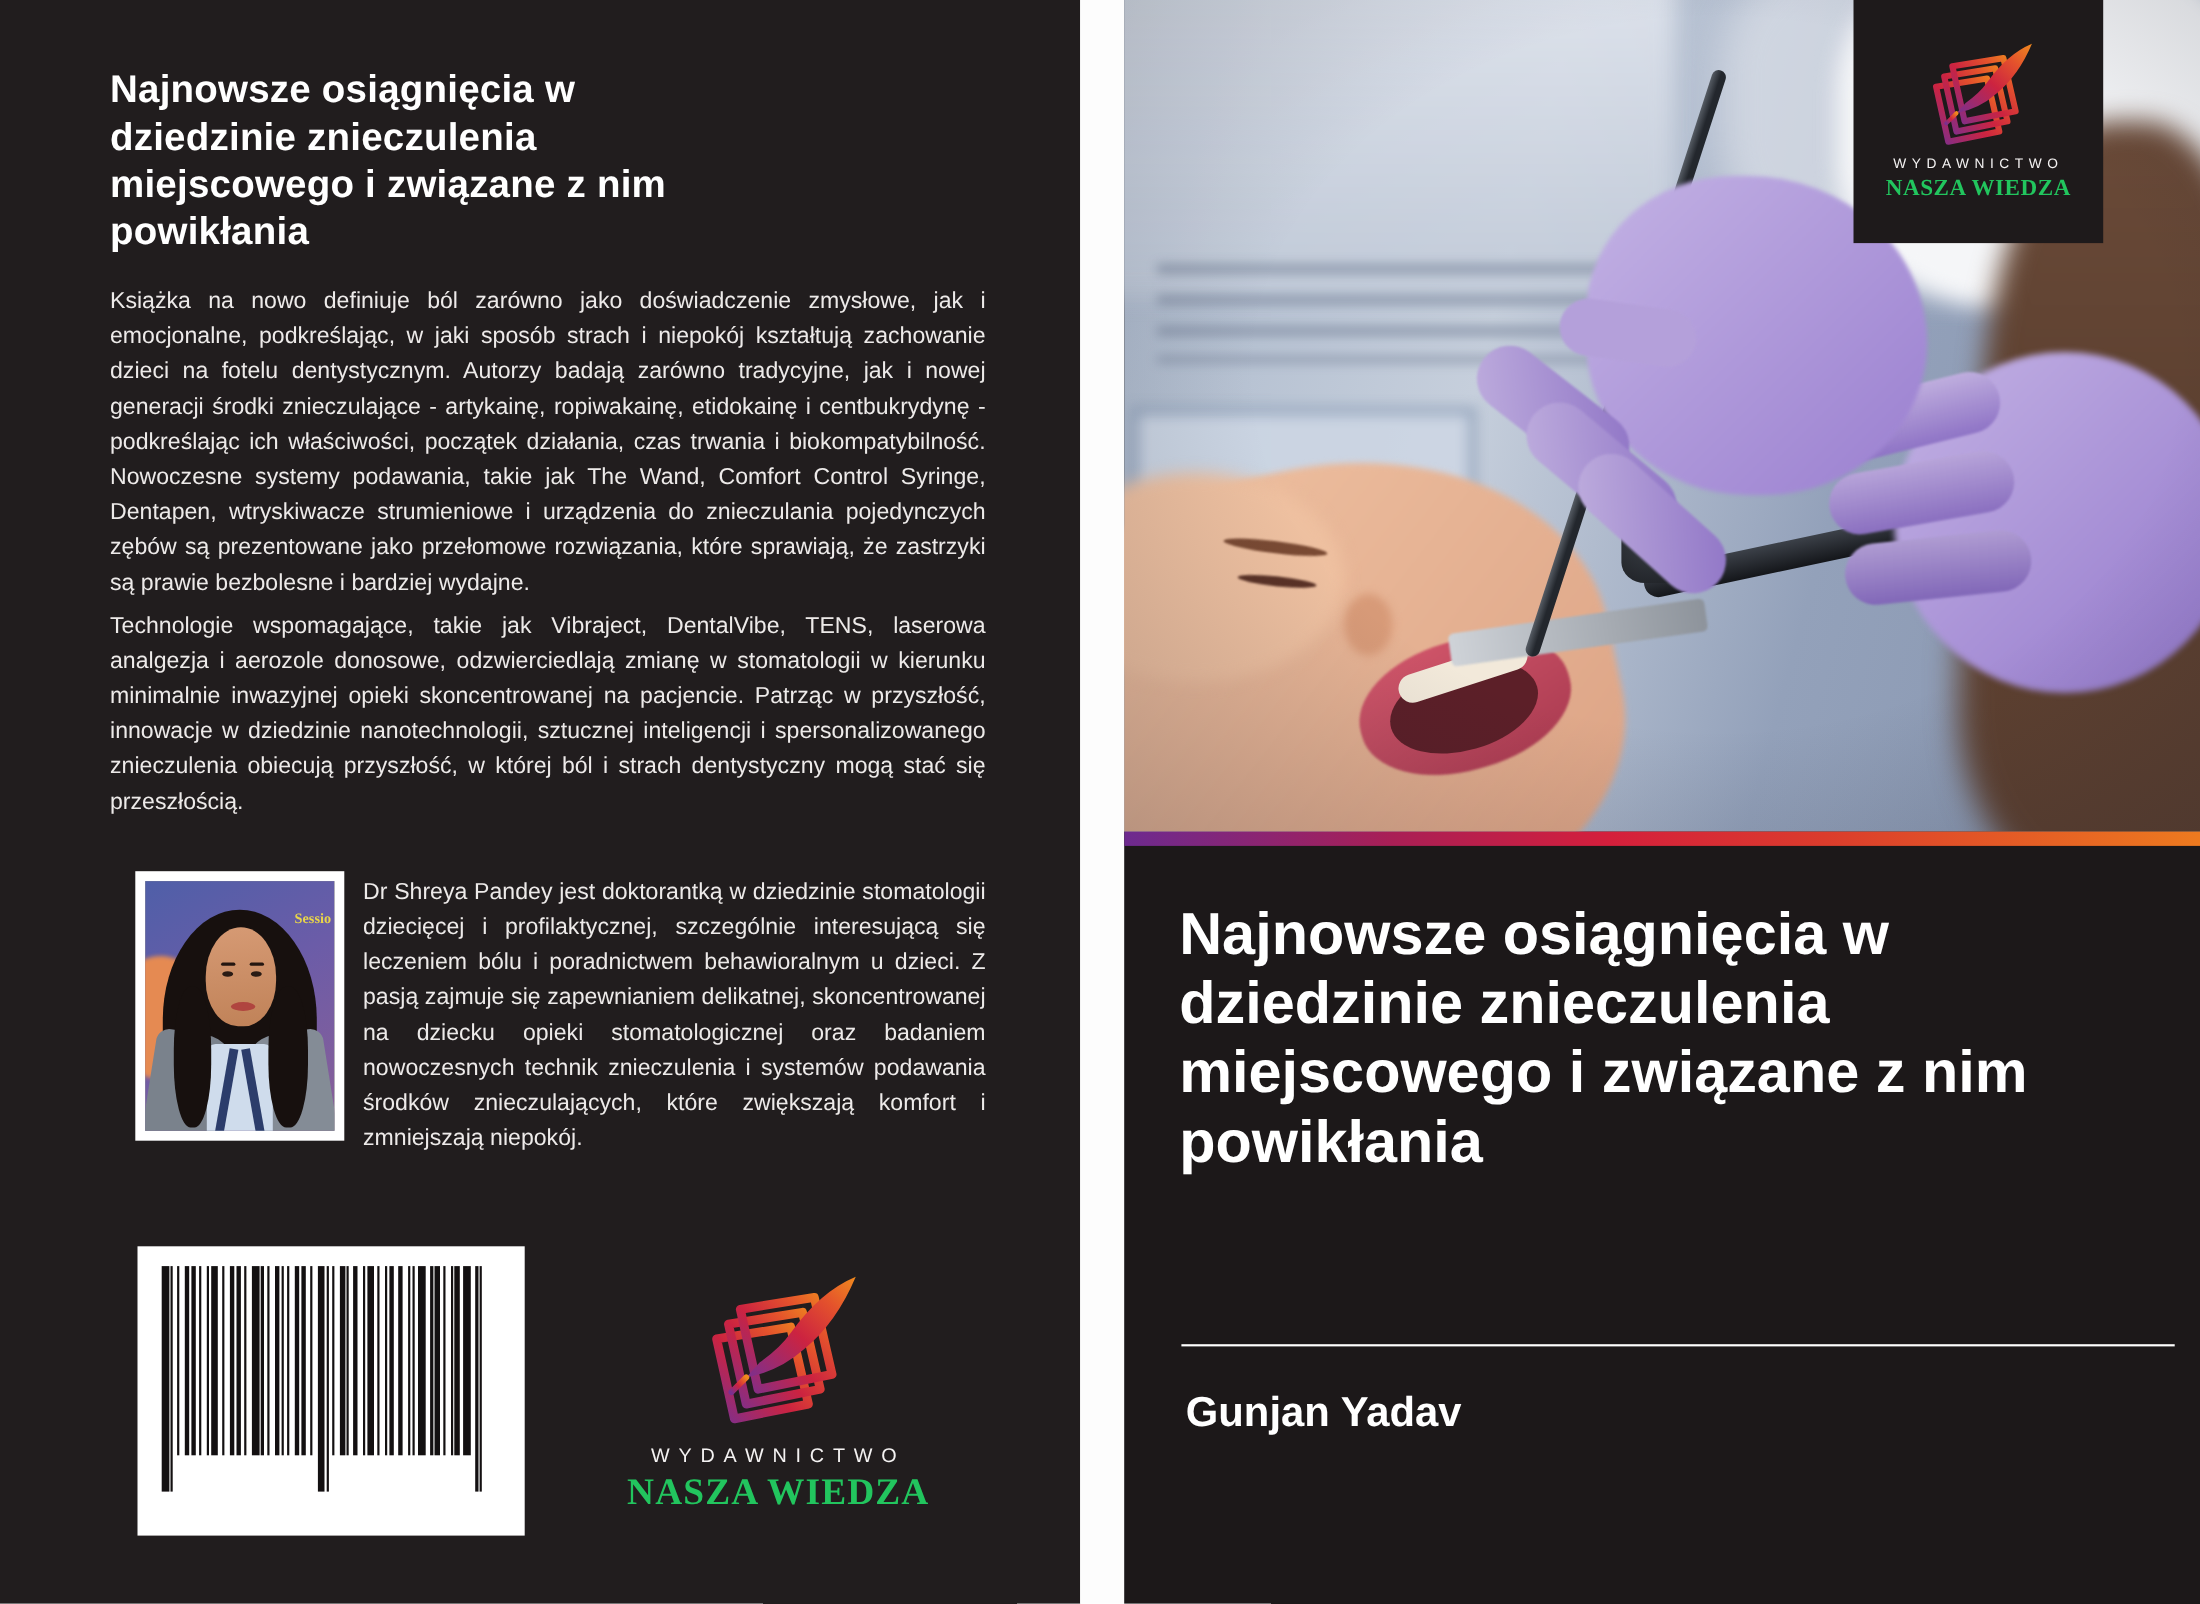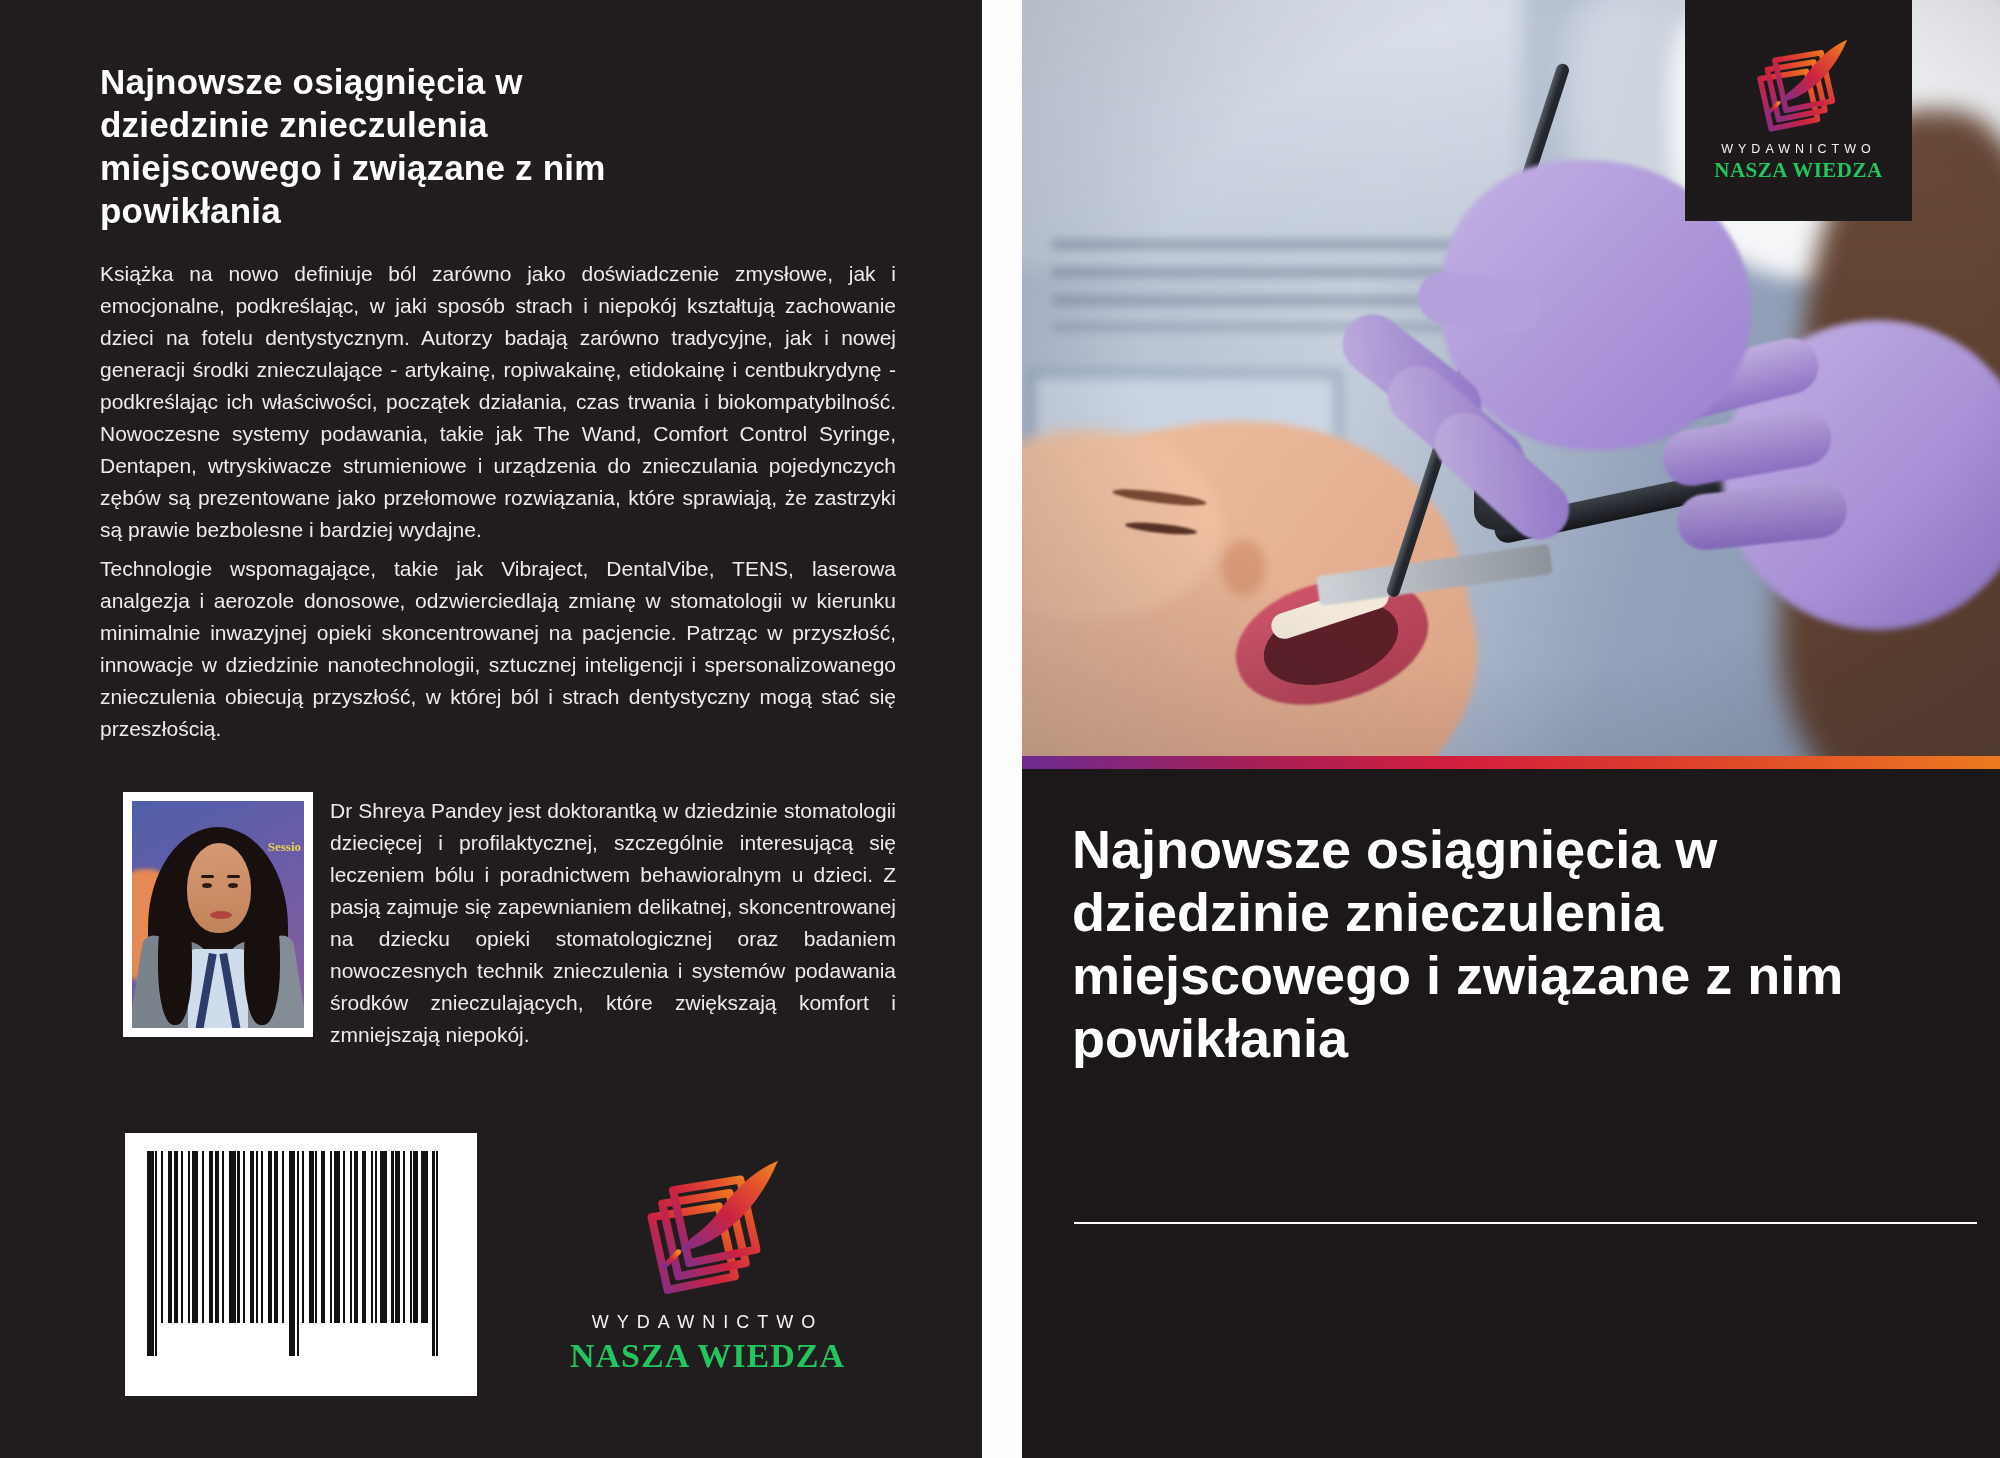--- a/index.html
+++ b/index.html
@@ -12,21 +12,21 @@
   .back-title{position:absolute;left:100px;top:60px;width:575px;font-size:35px;font-weight:bold;
     line-height:43px;color:#ffffff;letter-spacing:.2px;}
   .back-desc{position:absolute;left:100px;top:258px;width:796px;font-size:21px;line-height:32px;
     text-align:justify;color:#edeae9;}
   .back-desc p{margin:0 0 7px 0;}
   
   .bio-photo{position:absolute;left:123px;top:792px;width:172px;height:227px;border:9px solid #ffffff;
     overflow:hidden;background:linear-gradient(150deg,#4f5fa8 0%,#6b5ca8 45%,#8a5f97 100%);}
   .pp{position:absolute;}
   .pp-circle{left:-32px;top:68px;width:92px;height:112px;background:#e58a52;border-radius:50%;filter:blur(2px);}
-  .pp-session{right:3px;top:38px;color:#e8d44a;font-size:13px;font-weight:bold;font-family:"Liberation Serif",serif;}
+  .pp-session{right:3px;top:26px;color:#e8d44a;font-size:13px;font-weight:bold;font-family:"Liberation Serif",serif;}
   .pp-hairback{left:16px;top:26px;width:140px;height:200px;background:#17100e;border-radius:50% 50% 42% 42%;}
   .pp-blazer-l{left:4px;top:138px;width:74px;height:95px;background:#7a828c;transform:rotate(9deg);border-radius:12px 30px 0 0;}
   .pp-blazer-r{left:94px;top:138px;width:74px;height:95px;background:#848c96;transform:rotate(-9deg);border-radius:30px 12px 0 0;}
   .pp-shirt{left:56px;top:148px;width:60px;height:80px;background:#cfdcec;border-radius:8px 8px 0 0;}
   .pp-strap-l{left:70px;top:152px;width:8px;height:78px;background:#2c3d6b;transform:rotate(10deg);}
   .pp-strap-r{left:94px;top:152px;width:8px;height:78px;background:#2c3d6b;transform:rotate(-10deg);}
   .pp-face{left:55px;top:42px;width:64px;height:90px;background:linear-gradient(175deg,#d69a74,#c08258);
     border-radius:50% 50% 46% 46%;}
   .pp-eye{width:10px;height:5px;background:#2a1b14;border-radius:50%;}
   .pp-eye.l{left:70px;top:82px;}.pp-eye.r{left:96px;top:82px;}
@@ -267,14 +267,15 @@
     <div class="pub-line2">NASZA WIEDZA</div>
   </div>
 
   <div class="grad-bar"></div>
 
   <div class="front-title">Najnowsze osiągnięcia w dziedzinie znieczulenia miejscowego i związane z nim powikłania</div>
 
   <div class="front-rule"></div>
 
   <div class="front-authors">
+    <div>Gunjan Yadav</div>
   </div>
 </div>
 
 </body></html>

